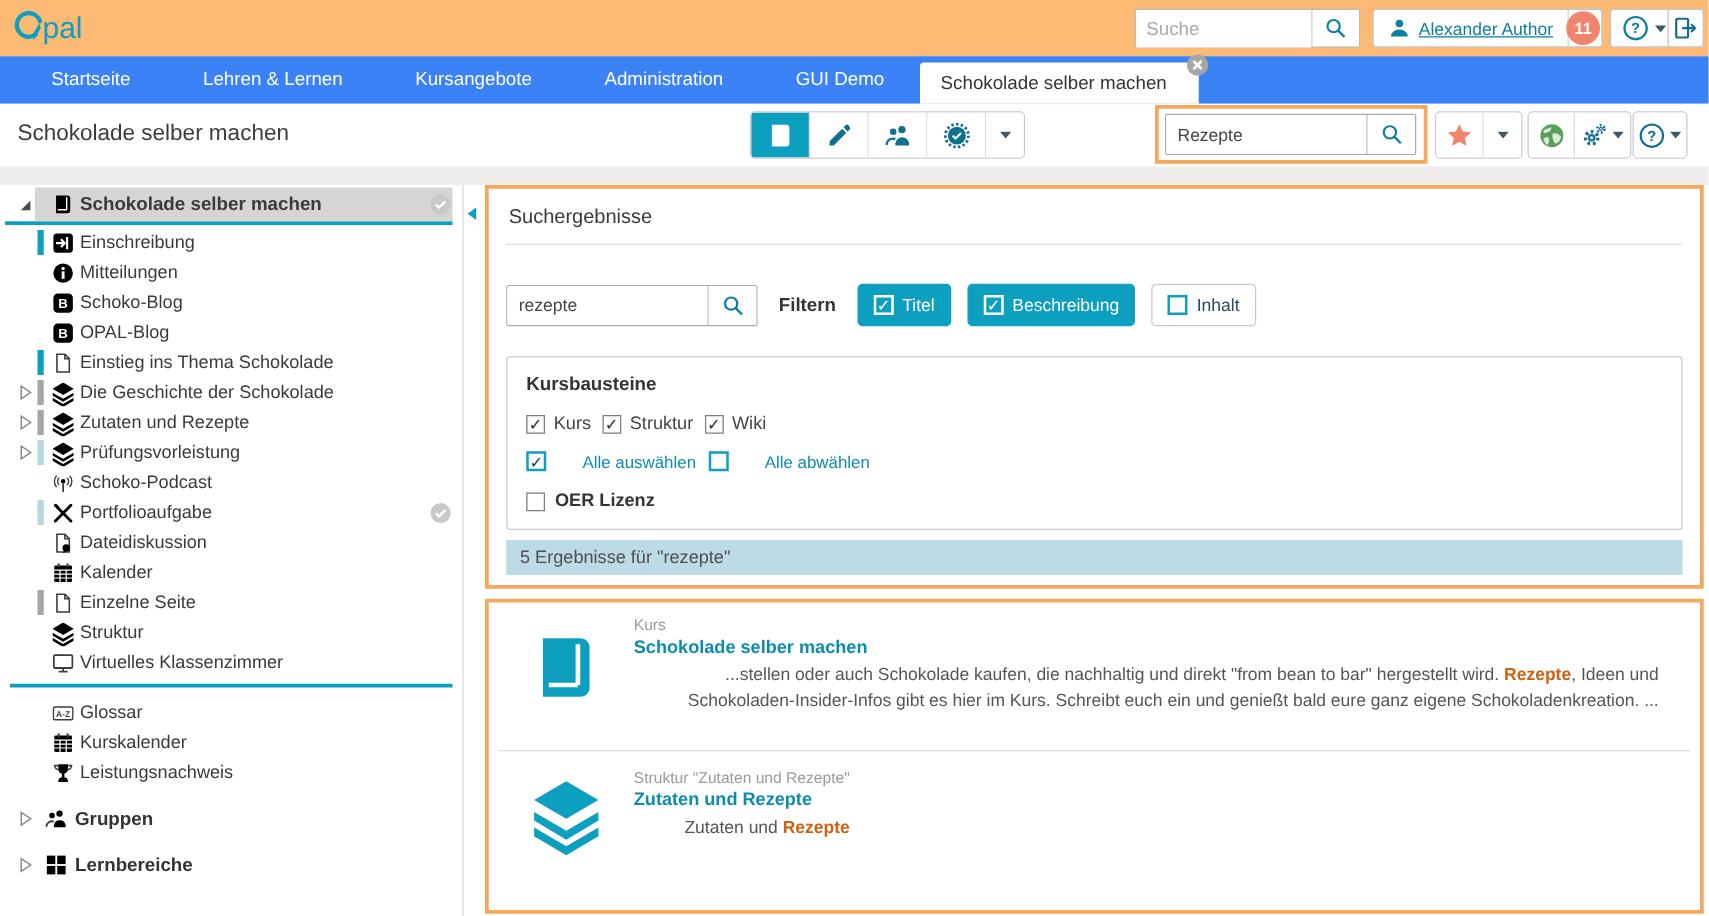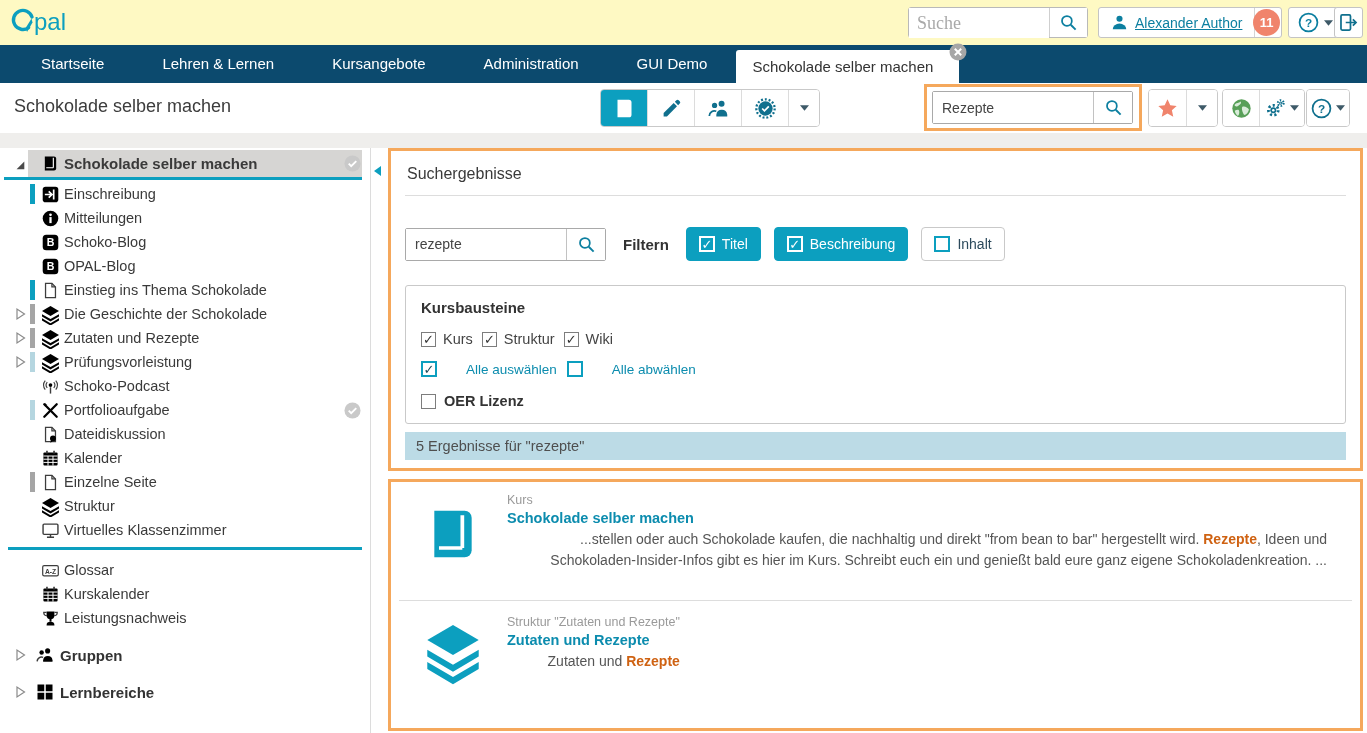--- a/index.html
+++ b/index.html
@@ -4,42 +4,42 @@
 <style>
   * { margin:0; padding:0; box-sizing:border-box; }
   html,body { width:1367px; height:733px; }
   body {
     position:relative; overflow:hidden; background:#ffffff;
     font-family:"Liberation Sans","DejaVu Sans",sans-serif; color:#3b3b3b;
   }
   .abs { position:absolute; }
 
   
-  .top-strip { position:absolute; left:0; top:0; width:1367px; height:45px; background:#fef9c3; }
+  .top-strip { position:absolute; left:0; top:0; width:1367px; height:45px; background:#fdba74; }
   .logo { position:absolute; left:10px; top:4px; width:78px; height:38px; }
   .hctl { position:absolute; top:7px; height:31px; display:flex; align-items:stretch; }
   .hsearch { left:908px; border:1px solid #b9b9b9; border-radius:3px; background:#fff; }
-  .hsearch input { width:140px; border:0; outline:0; padding:15px 8px; font-size:18px; color:#555; font-family:Liberation Serif, serif; }
+  .hsearch input { width:140px; border:0; outline:0; padding:15px 8px; font-size:15px; color:#555; font-family:Liberation Sans, sans-serif; }
   .hsearch input::placeholder { color:#a9a9a9; }
   .btn-plain { background:#fff; border:0; display:flex; align-items:center; justify-content:center; cursor:pointer; }
   .hsearch .btn-plain { width:38px; border-left:1px solid #cfcfcf; color:#0c7fa0; }
   .wgroup { background:#fff; border:1px solid #c4c4c4; border-radius:3px; display:flex; align-items:stretch; overflow:hidden; }
   .user-widget { left:1098px; }
   .user-main { display:flex; align-items:center; gap:7px; padding:0 12px; color:#0c7fa0; font-size:14px;text-decoration:underline; }
   .seg { border-left:1px solid #d4d4d4; width:27px; display:flex; align-items:center; justify-content:center; }
   .badge { left:1253px; top:9px; width:27px; height:27px; border-radius:50%; background:#f0846c; color:#fff;
            font-size:13px; font-weight:bold; display:flex; align-items:center; justify-content:center; }
   .help-top { left:1288px; }
   .help-main { display:flex; align-items:center; padding:0 6px 0 9px; color:#0c7fa0; }
   .logout-g { left:1334px; width:29px; justify-content:center; color:#10708e; }
   .caret { width:9px; height:6px; color:#3e5a68; }
   .caret svg { display:block; width:9px; height:6px; fill:currentColor; }
 
   
-  .nav-bar { position:absolute; left:0; top:45px; width:1367px; height:38px; background:#0c4a6e; display:flex; padding-left:12px; }
+  .nav-bar { position:absolute; left:0; top:45px; width:1367px; height:38px; background:#3b82f6; display:flex; padding-left:12px; }
   .nav-tab { color:#fff; font-size:15px; line-height:38px; padding:0 29px; white-space:nowrap; cursor:pointer; }
   .nav-tab.active { background:#fff; color:#333; margin-top:5px; line-height:33px; border-radius:3px 3px 0 0; position:relative; padding:0 26px 0 16px; }
   .tab-close { position:absolute; right:-8px; top:-7px; width:18px; height:18px; }
   .tab-close svg { display:block; width:18px; height:18px; }
 
   
   .title-row { position:absolute; left:0; top:83px; width:1367px; height:50px; background:#fff; }
   .band { position:absolute; left:0; top:133px; width:1367px; height:15px; background:#efeeec; }
   .page-title { position:absolute; left:14px; top:13px; font-size:18px; font-weight:normal; color:#3c3c3c; }
   .tgroup { position:absolute; top:6px; display:flex; border:1px solid #c9c9c9; border-radius:4px; background:#fff; overflow:hidden; }

